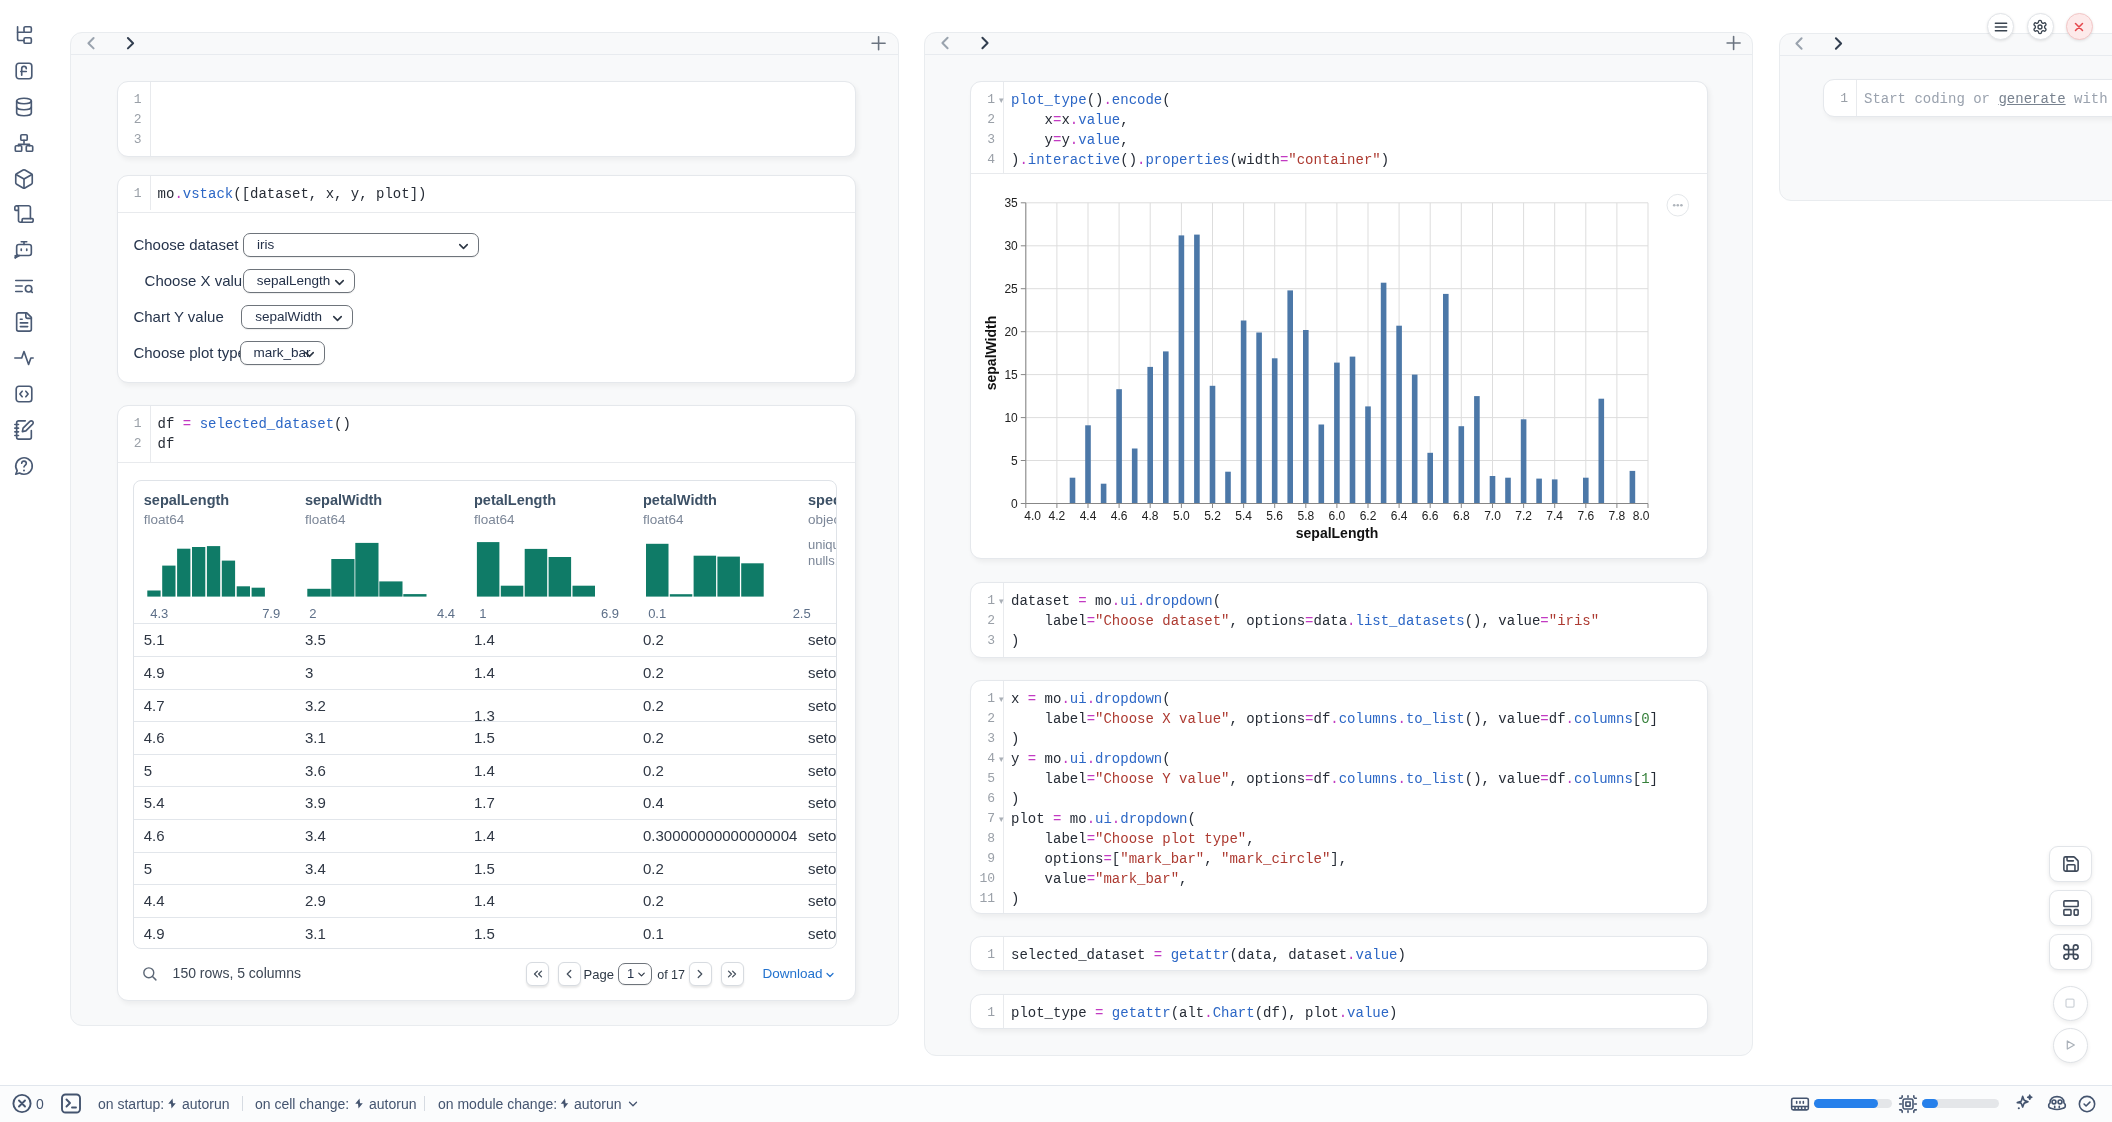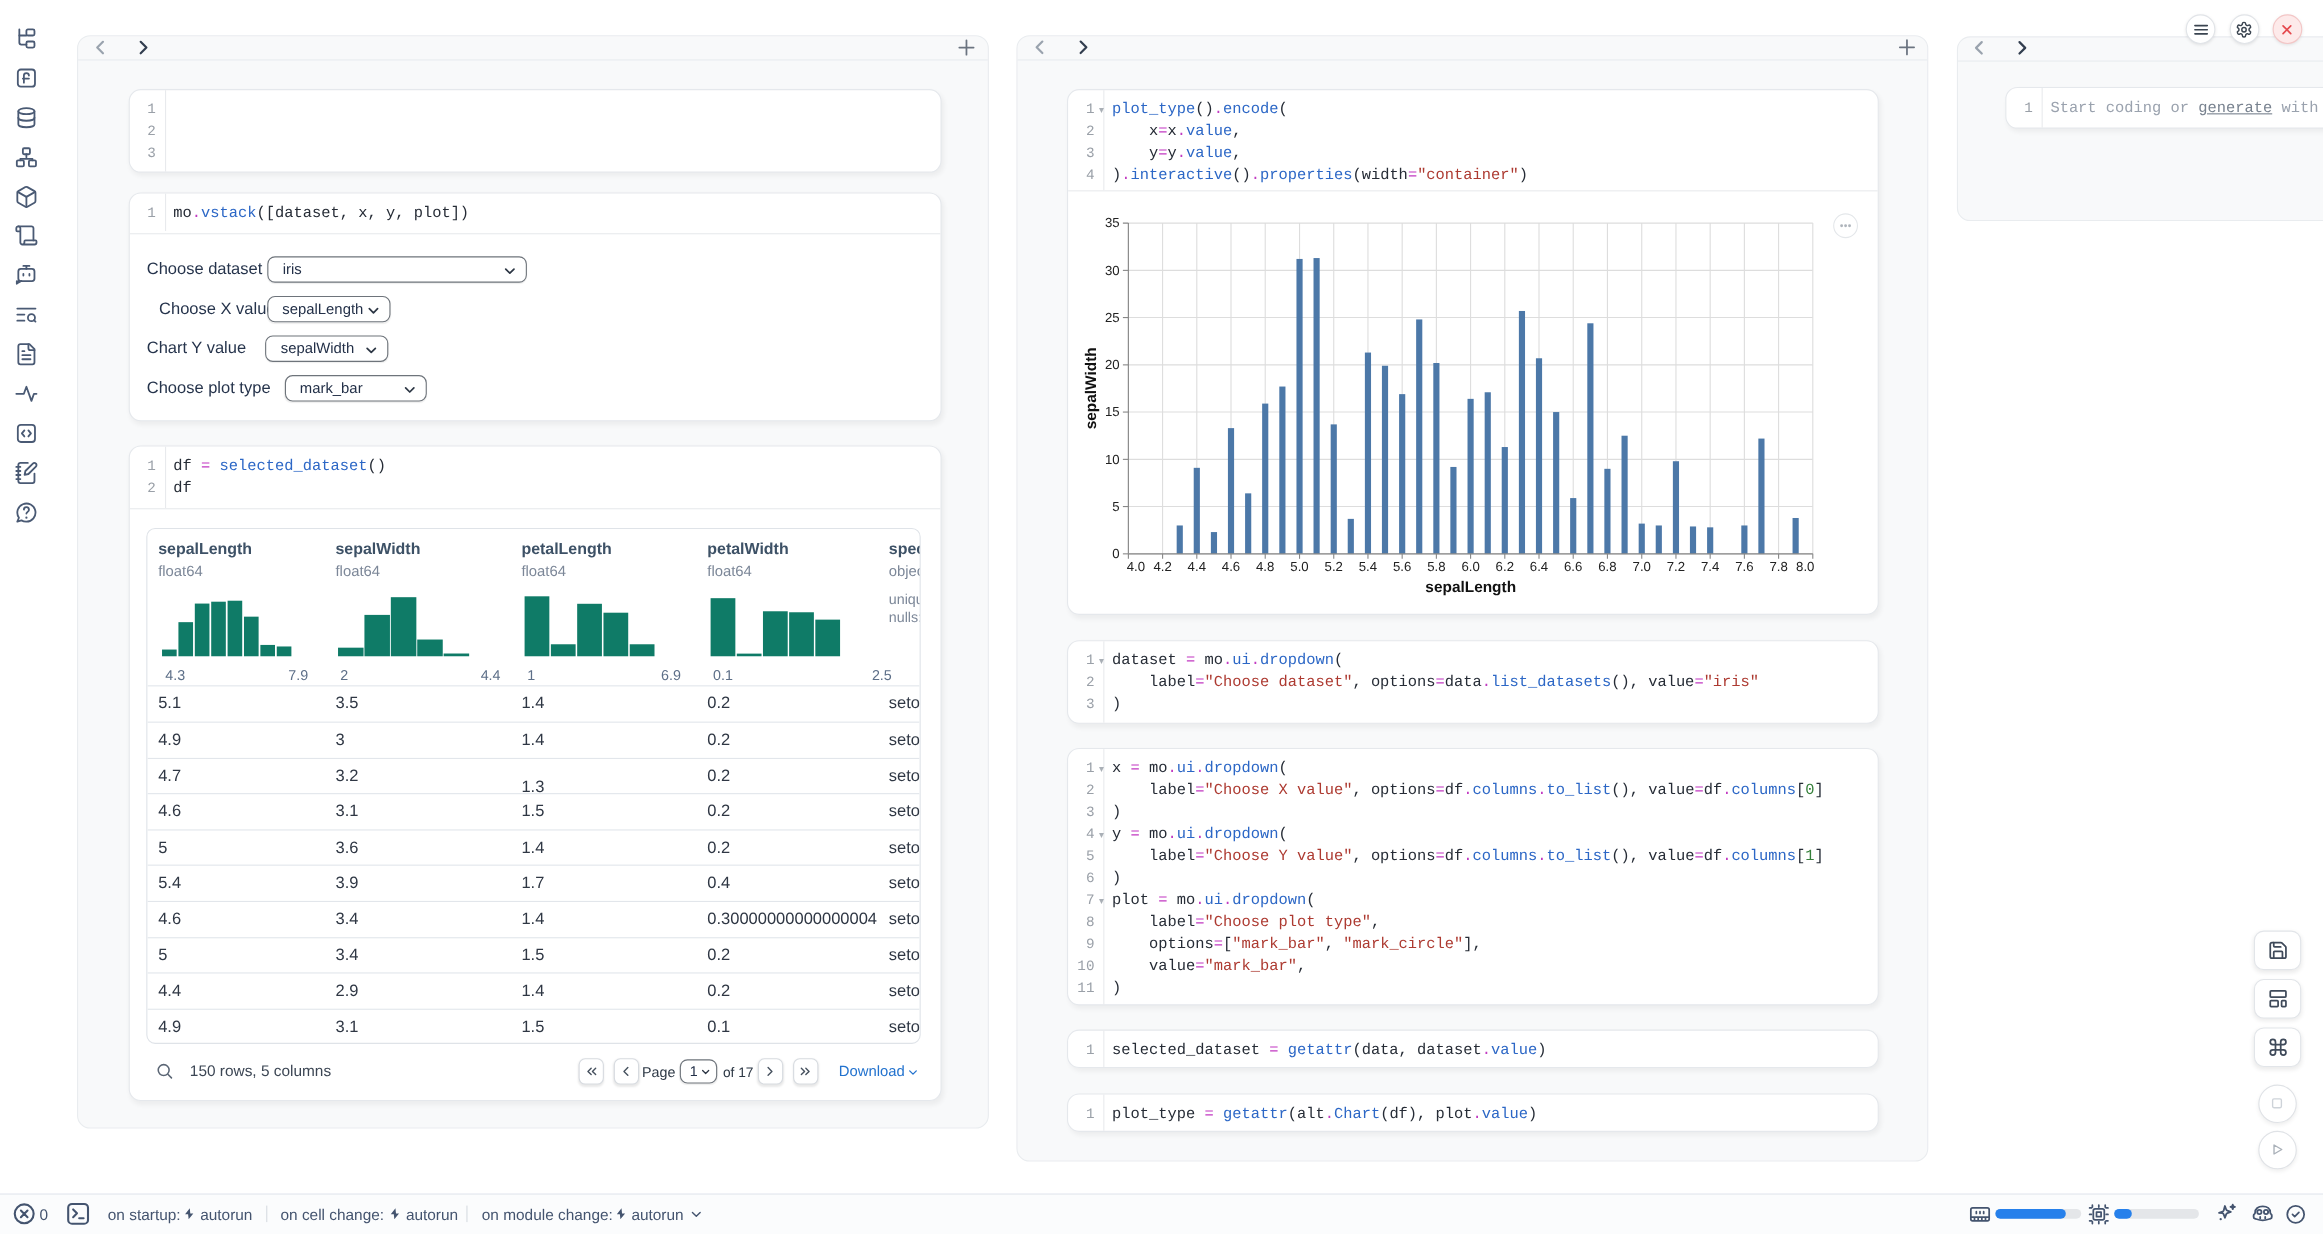--- a/index.html
+++ b/index.html
@@ -61,21 +61,21 @@
       </svg></div>
 <div class="lbl" style="left:27px;top:93.4px">Choose X value</div>
 <div class="sel" style="left:125.1px;top:93.4px;width:112px">sepalLength<svg width="15" height="15" viewBox="0 0 24 24" style="top:4.5px">
         <path class="chev" d="M6 9l6 6 6-6"></path>
       </svg></div>
 <div class="lbl" style="left:15.8px;top:129.4px">Chart Y value</div>
 <div class="sel" style="left:123.6px;top:129.4px;width:112.2px">sepalWidth<svg width="15" height="15" viewBox="0 0 24 24" style="top:4.5px">
         <path class="chev" d="M6 9l6 6 6-6"></path>
       </svg></div>
 <div class="lbl" style="left:15.8px;top:165.4px">Choose plot type</div>
-<div class="sel" style="left:141px;top:165.4px;width:129px">mark_bar<svg width="15" height="15" viewBox="0 0 24 24" style="top:4.5px">
+<div class="sel" style="left:122px;top:165.4px;width:85px">mark_bar<svg width="15" height="15" viewBox="0 0 24 24" style="top:4.5px">
         <path class="chev" d="M6 9l6 6 6-6"></path>
       </svg></div>
 </div>
 <div class="cell" style="left:116.6px;top:405px;width:739.7px;height:596px">
 <div class="gut" style="height:56px"></div>
     <div class="lns">1<br>2</div>
 <pre class="code">df <span class="o">=</span> <span class="f">selected_dataset</span>()
 df</pre>
 <div style="position:absolute;left:0;right:0;top:56px;border-top:1px solid #e8eaed"></div>
 <div style="position:absolute;left:15.8px;top:74.3px;width:703.6px;height:468.3px;border:1px solid #dfe3e8;border-radius:8px;background:#fff;overflow:hidden">

